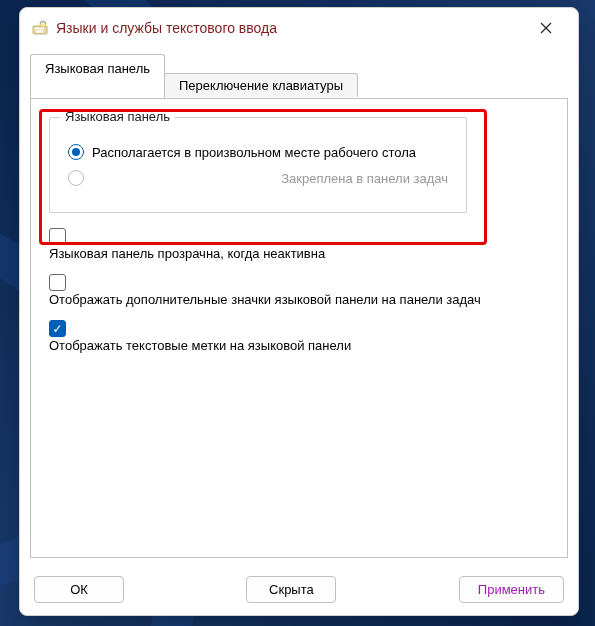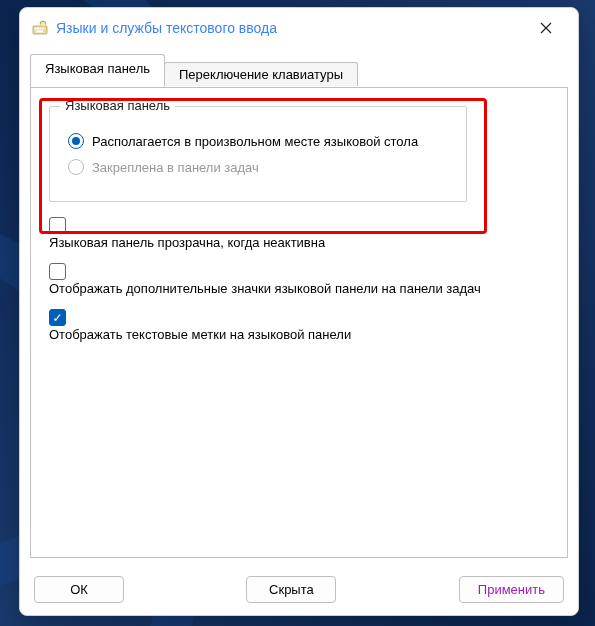--- a/index.html
+++ b/index.html
@@ -39,21 +39,21 @@
       height: 40px;
     }
     .title-icon {
       width: 16px;
       height: 16px;
       margin-right: 8px;
     }
     .title-text {
       flex: 1;
       font-size: 14px;
-      color: #3b82f6;
+      color: #7f1d1d;
     }
     .close-btn {
       width: 40px;
       height: 32px;
       display: flex;
       align-items: center;
       justify-content: center;
       cursor: pointer;
       border-radius: 4px;
     }
@@ -77,21 +77,21 @@
       border-top-right-radius: 3px;
     }
     .tab.active {
       background: #fff;
       z-index: 2;
       border-bottom: 1px solid #fff;
       margin-bottom: -1px;
     }
     .tab:not(.active) {
       background: #f5f5f5;
-      margin-top: 8px;
+      margin-top: 19px;
       padding-top: 4px;
       padding-bottom: 4px;
     }
     .tab-panel {
       flex: 1;
       border: 1px solid #c0c0c0;
       margin: 0 10px 10px 10px;
       padding: 18px 18px;
       background: #fff;
       position: relative;
@@ -125,20 +125,21 @@
     }
     .radio-row {
       display: flex;
       align-items: center;
       margin: 10px 0;
       cursor: pointer;
     }
     .radio-row.disabled {
       color: #999;
       cursor: default;
+      justify-content: space-between;
     }
     .radio {
       width: 16px;
       height: 16px;
       border-radius: 50%;
       border: 1px solid #666;
       margin-right: 8px;
       display: flex;
       align-items: center;
       justify-content: center;
@@ -245,21 +246,21 @@
 
   <div class="tab-panel">
 
     <div class="highlight-box"></div>
 
     <div class="group" style="width:418px;">
       <div class="group-title">Языковая панель</div>
 
       <div class="radio-row">
         <span class="radio checked"></span>
-        <span>Располагается в произвольном месте языковой стола</span>
+        <span>Располагается в произвольном месте рабочего стола</span>
       </div>
 
       <div class="radio-row disabled">
         <span class="radio disabled"></span>
         <span>Закреплена в панели задач</span>
       </div>
 
     </div>
 
     <div class="check-row">

